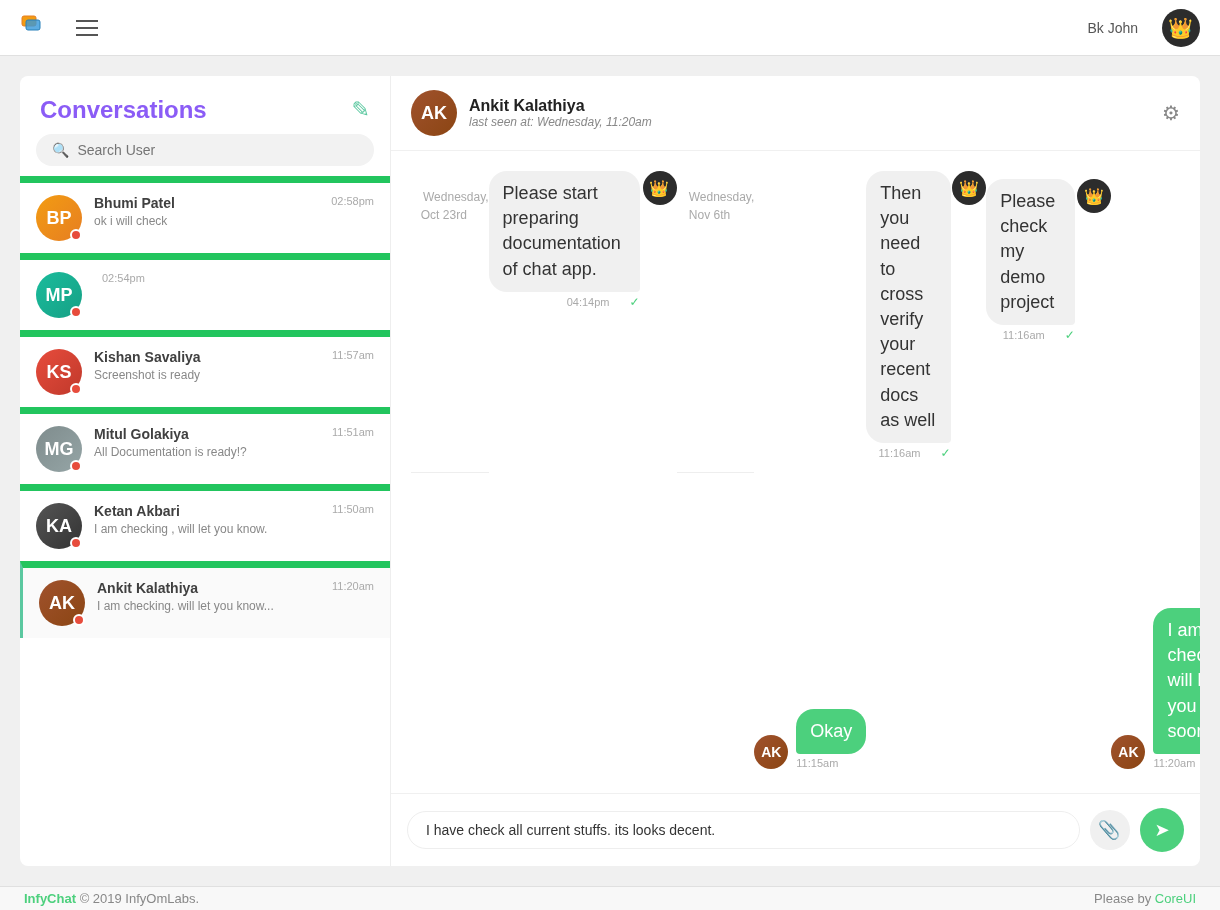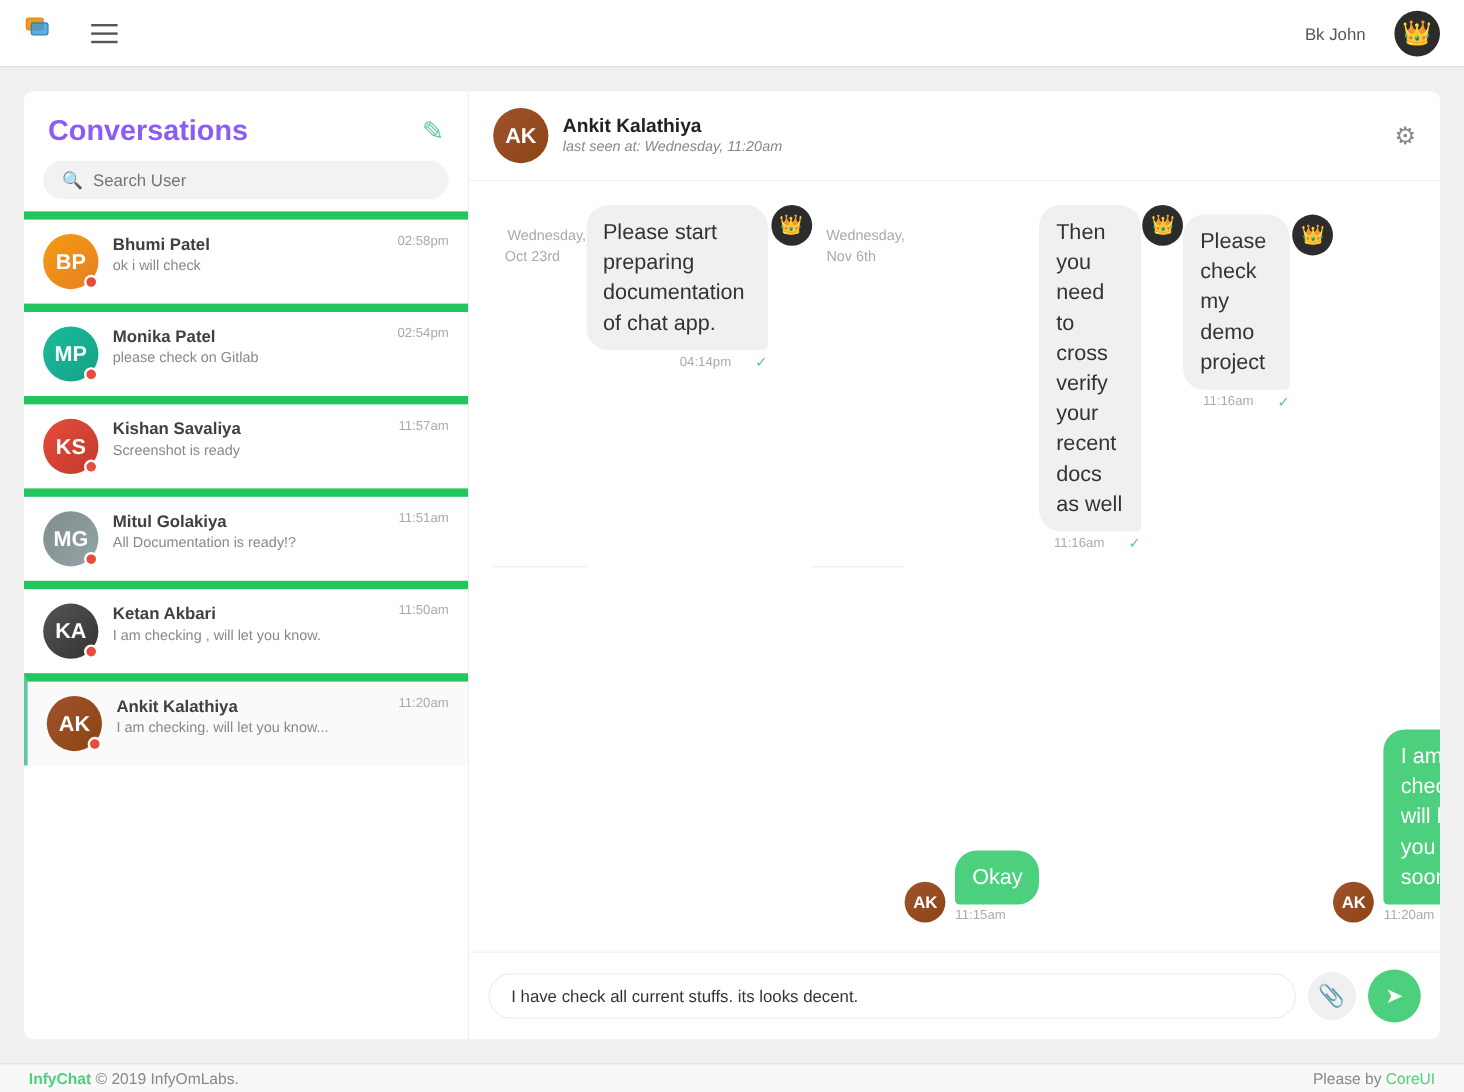--- a/index.html
+++ b/index.html
@@ -457,24 +457,20 @@
           <div class="conv-preview">ok i will check</div>
         </div>
         <div class="conv-time">02:58pm</div>
       </div>
 
       <div class="conv-item">
         <div class="conv-avatar-wrap">
           <div class="conv-avatar av-teal">MP</div>
           <div class="online-dot"></div>
         </div>
-        <div class="conv-info">
-          <div class="conv-name">Monika Patel</div>
-          <div class="conv-preview">please check on Gitlab</div>
-        </div>
         <div class="conv-time">02:54pm</div>
       </div>
 
       <div class="conv-item">
         <div class="conv-avatar-wrap">
           <div class="conv-avatar av-red">KS</div>
           <div class="online-dot"></div>
         </div>
         <div class="conv-info">
           <div class="conv-name">Kishan Savaliya</div>

